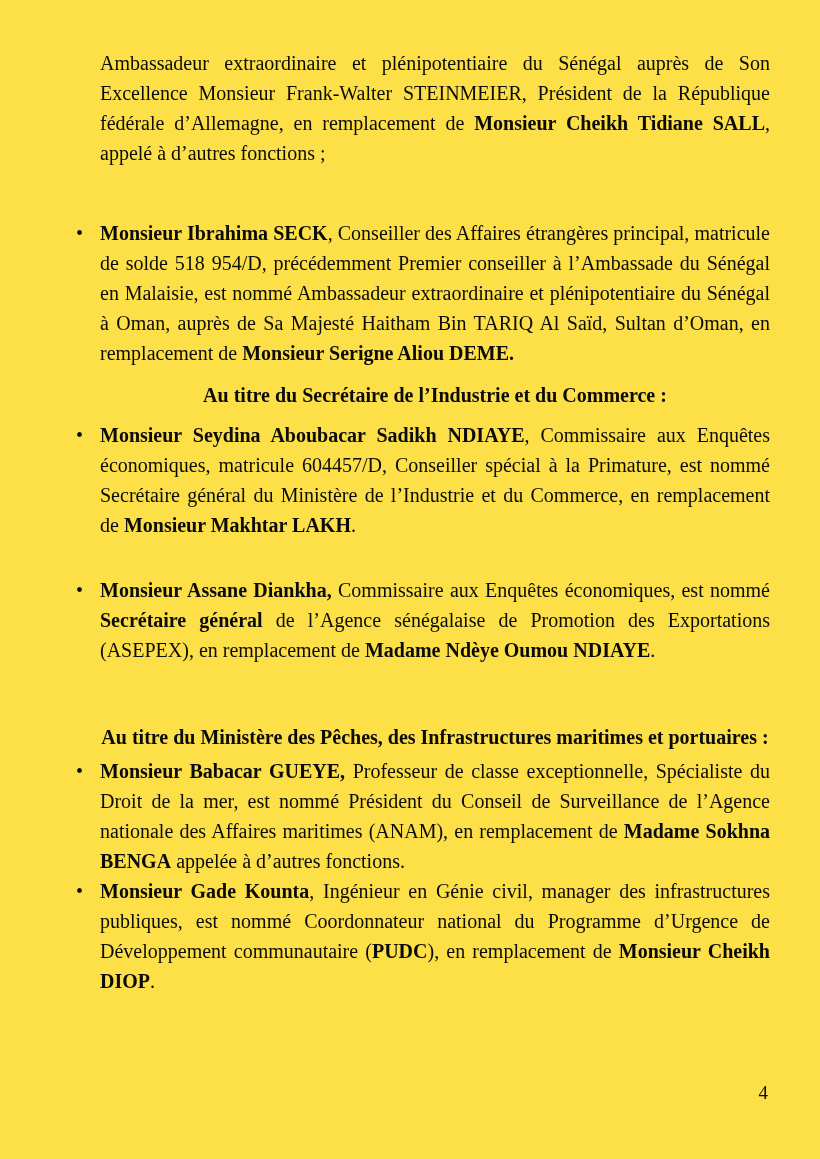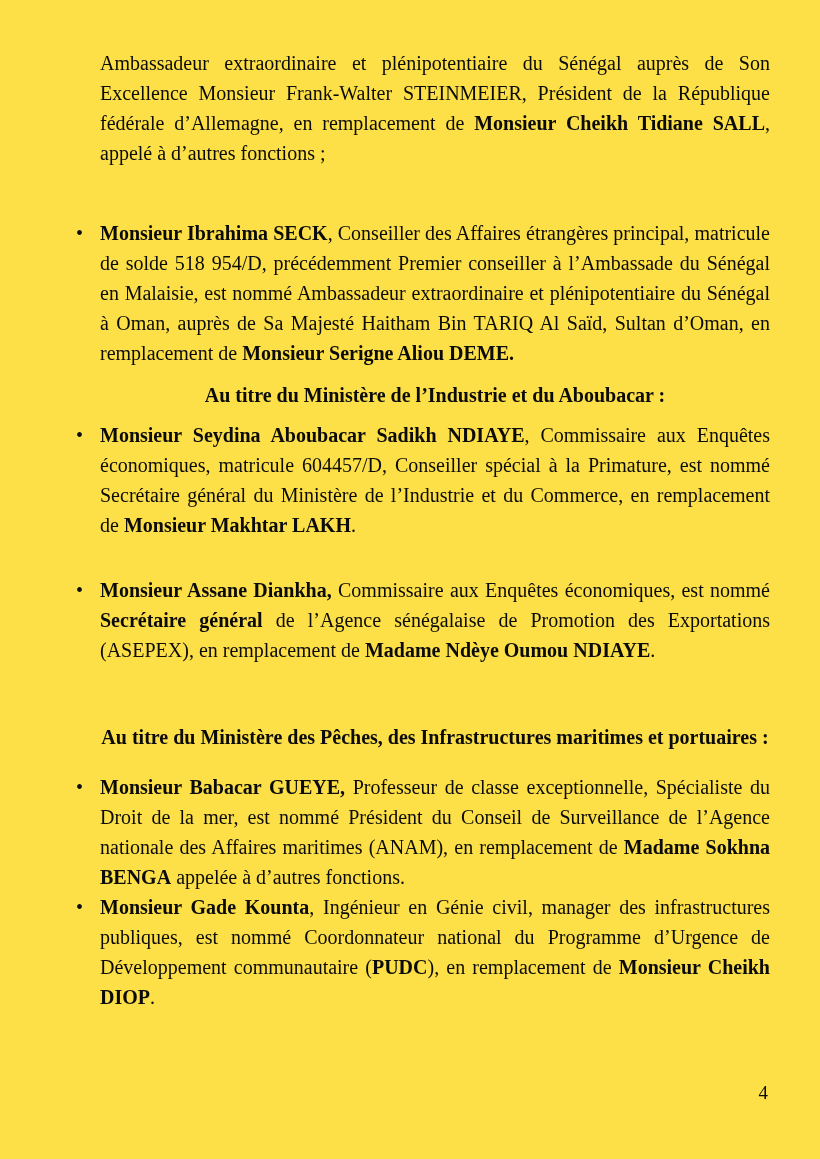--- a/index.html
+++ b/index.html
@@ -53,21 +53,21 @@
     color: #0b0b0b;
   }
 </style>
 </head>
 <body>
 
 <div class="page">
   <div class="content" id="doc-content">
       <div class="block paragraph" style="margin-bottom: 50px;"><span class="run">Ambassadeur extraordinaire et plénipotentiaire du Sénégal auprès de Son Excellence Monsieur Frank-Walter STEINMEIER, Président de la République fédérale d’Allemagne, en remplacement de </span><span class="run bold">Monsieur Cheikh Tidiane SALL</span><span class="run">, appelé à d’autres fonctions ;</span></div>
       <div class="block bullet" style="margin-bottom: 12px;"><span class="marker">•</span><span class="run bold">Monsieur Ibrahima SECK</span><span class="run">, Conseiller des Affaires étrangères principal, matricule de solde 518 954/D, précédemment Premier conseiller à l’Ambassade du Sénégal en Malaisie, est nommé Ambassadeur extraordinaire et plénipotentiaire du Sénégal à Oman, auprès de Sa Majesté Haitham Bin TARIQ Al Saïd, Sultan d’Oman, en remplacement de </span><span class="run bold">Monsieur Serigne Aliou DEME.</span></div>
-      <div class="block heading" style="margin-bottom: 10px;"><span class="run bold">Au titre du Ministère de l’Industrie et du Aboubacar :</span></div>
+      <div class="block heading" style="margin-bottom: 10px;"><span class="run bold">Au titre du Secrétaire de l’Industrie et du Commerce :</span></div>
       <div class="block bullet" style="margin-bottom: 35px;"><span class="marker">•</span><span class="run bold">Monsieur Seydina Aboubacar Sadikh NDIAYE</span><span class="run">, Commissaire aux Enquêtes économiques, matricule 604457/D, Conseiller spécial à la Primature, est nommé Secrétaire général du Ministère de l’Industrie et du Commerce, en remplacement de </span><span class="run bold">Monsieur Makhtar LAKH</span><span class="run">.</span></div>
       <div class="block bullet" style="margin-bottom: 57px;"><span class="marker">•</span><span class="run bold">Monsieur Assane Diankha,</span><span class="run"> Commissaire aux Enquêtes économiques, est nommé </span><span class="run bold">Secrétaire général</span><span class="run"> de l’Agence sénégalaise de Promotion des Exportations (ASEPEX), en remplacement de </span><span class="run bold">Madame Ndèye Oumou NDIAYE</span><span class="run">.</span></div>
-      <div class="block heading" style="margin-bottom: 20px;"><span class="run bold">Au titre du Ministère des Pêches, des Infrastructures maritimes et portuaires :</span></div>
+      <div class="block heading" style="margin-bottom: 4px;"><span class="run bold">Au titre du Ministère des Pêches, des Infrastructures maritimes et portuaires :</span></div>
       <div class="block bullet" style="margin-bottom: 0px;"><span class="marker">•</span><span class="run bold">Monsieur Babacar GUEYE,</span><span class="run"> Professeur de classe exceptionnelle, Spécialiste du Droit de la mer, est nommé Président du Conseil de Surveillance de l’Agence nationale des Affaires maritimes (ANAM), en remplacement de </span><span class="run bold">Madame Sokhna BENGA</span><span class="run"> appelée à d’autres fonctions.</span></div>
       <div class="block bullet" style="margin-bottom: 0px;"><span class="marker">•</span><span class="run bold">Monsieur Gade Kounta</span><span class="run">, Ingénieur en Génie civil, manager des infrastructures publiques, est nommé Coordonnateur national du Programme d’Urgence de Développement communautaire (</span><span class="run bold">PUDC</span><span class="run">), en remplacement de </span><span class="run bold">Monsieur Cheikh DIOP</span><span class="run">.</span></div>
     </div>
   <div class="page-number">4</div>
 </div>
 
 </body></html>

